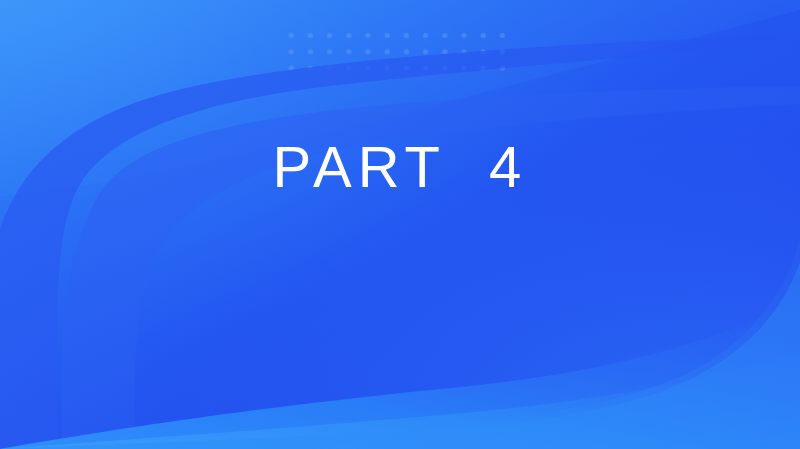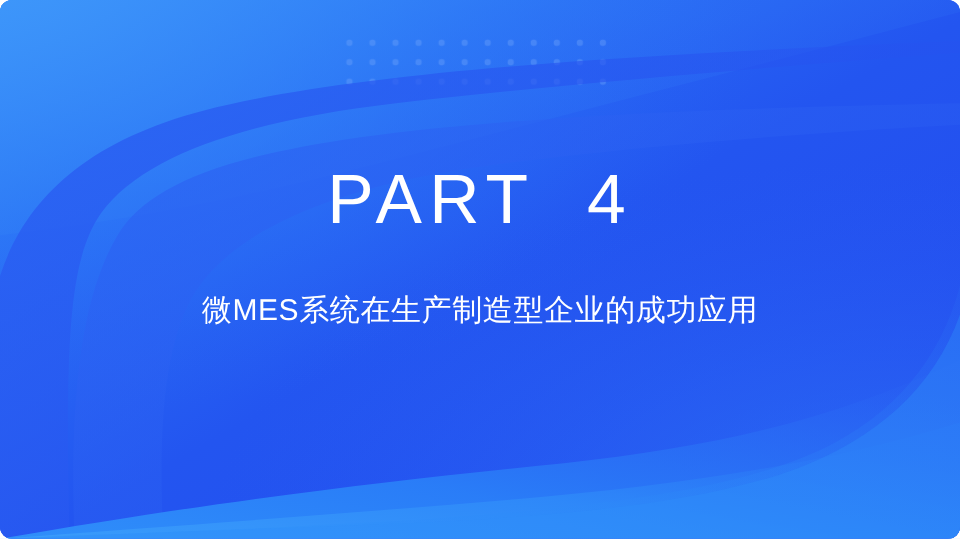--- a/index.html
+++ b/index.html
@@ -8,21 +8,20 @@
     background: #ffffff;
   }
 
   #slide {
     position: relative;
     width: 800px;
     height: 449px;
     overflow: hidden;
     font-family: "Liberation Sans", "DejaVu Sans", sans-serif;
     background: #2355f0;
-    border-radius: 10px;
   }
 
   .layer {
     position: absolute;
     left: 0;
     top: 0;
     width: 800px;
     height: 449px;
     display: block;
   }
@@ -165,16 +164,15 @@
     <path d="M 800,238 C 784,300 744,346 686,374
              C 622,404 530,418 414,428
              C 300,438 160,442 0,449 L 800,449 Z" fill="url(#gWaveBR)" opacity="0.55"></path>
     <path d="M 800,262 C 778,324 730,366 660,392
              C 580,420 470,430 340,436
              C 220,441 110,444 0,449 L 800,449 Z" fill="#2f8ff9" opacity="0.38"></path>
   </svg>
 
   <div id="text-block">
     <div id="part-title">PART  4</div>
-    <div id="part-subtitle">微MES系统在生产制造型企业的成功应用</div>
   </div>
 
 </div>
 
 </body></html>

